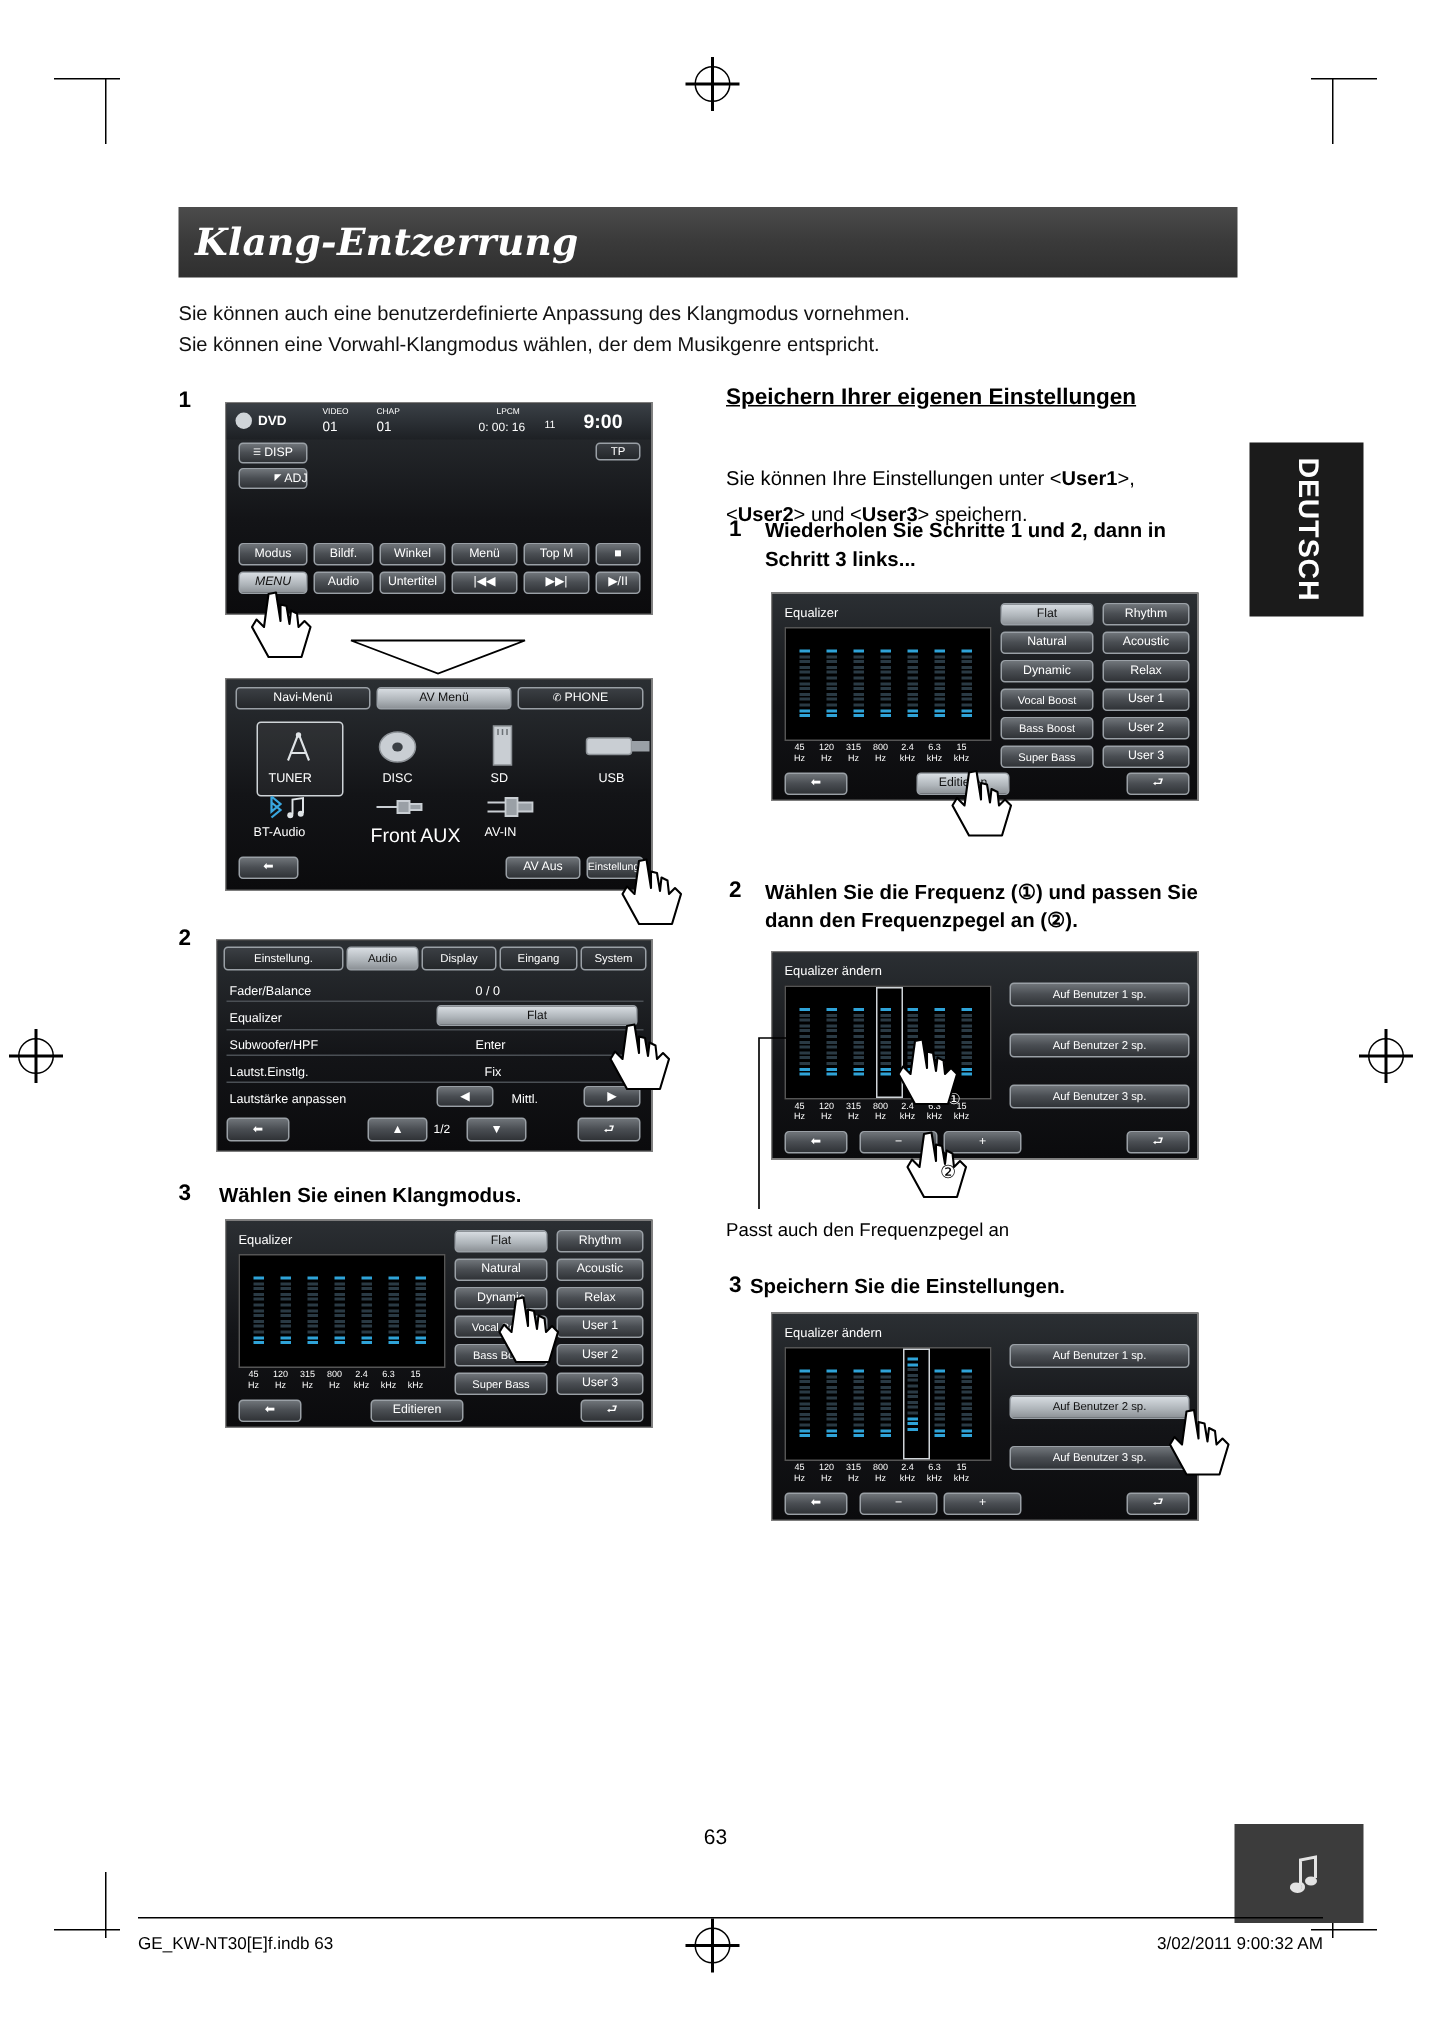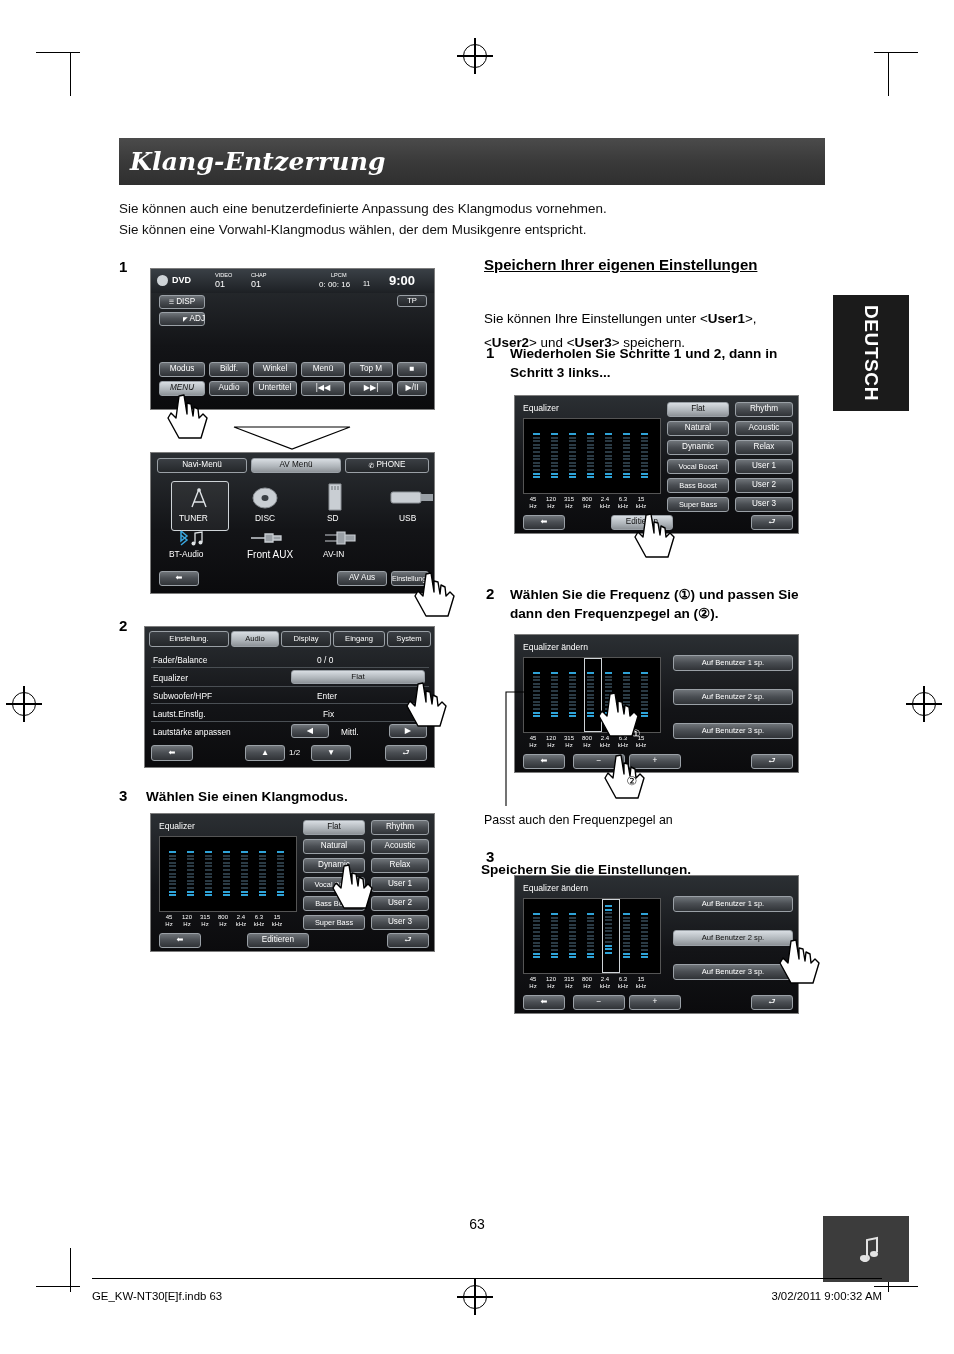--- a/index.html
+++ b/index.html
@@ -233,21 +233,21 @@
           <circle cx="25.5" cy="13.5" r="2" fill="#dfe3e6"></circle>
         </svg>
     </div>
     <div class="lbl" style="left:18px;top:96px;font-size:8.4px;">BT-Audio</div>
 
     <div style="position:absolute;left:98px;top:76px;width:36px;height:18px;">
       <svg viewBox="0 0 36 18">
           <path d="M2 9 h14 M16 5 h8 v8 h-8 z M24 7 h8 v4 h-8 z" stroke="#c9ced3" stroke-width="1.3" fill="#9aa0a6"></path>
         </svg>
     </div>
-    <div class="lbl" style="left:96px;top:96px;font-size:10px;">Front AUX</div>
+    <div class="lbl" style="left:96px;top:96px;font-size:13px;">Front AUX</div>
 
     <div style="position:absolute;left:172px;top:76px;width:36px;height:18px;">
       <svg viewBox="0 0 36 18">
           <path d="M2 6 h12 M2 12 h12 M14 3 h8 v12 h-8 z M22 6 h10 v6 h-10 z" stroke="#c9ced3" stroke-width="1.2" fill="#9aa0a6"></path>
         </svg>
     </div>
     <div class="lbl" style="left:172px;top:96px;font-size:8.4px;">AV-IN</div>
 
     <div class="btn" style="left:8px;top:118px;width:40px;height:15px;">
       <span>⬅</span>
@@ -821,21 +821,21 @@
   </div>
   <div class="cnum dk" style="left:625px;top:775px;border:none;font-size:12px;">②</div>
 
   <svg style="position:absolute;left:498px;top:686px;width:34px;height:124px;">
     <path d="M30 6 H8 V120" stroke="#000" stroke-width="1.1" fill="none"></path>
     <circle cx="31" cy="6" r="3" fill="#000"></circle>
   </svg>
   <div class="caption" style="left:484px;top:813px;width:320px;">Passt auch den Frequenzpegel an</div>
 
   <div class="step-num" style="left:486px;top:848px;">3</div>
-  <div class="step-txt" style="left:481px;top:848px;width:320px;margin-top:12px;">Speichern Sie die Einstellungen.</div>
+  <div class="step-txt" style="left:500px;top:848px;width:320px;">Speichern Sie die Einstellungen.</div>
 
   <div class="scr" style="left:514px;top:875px;width:285px;height:139px;">
     <div class="bg"></div>
     <div class="lbl" style="left:8px;top:7px;font-size:8.6px;">Equalizer ändern</div>
     <div class="eqbox" style="left:8px;top:22px;width:138px;height:76px;">
       <div style="position:absolute;left:78px;top:0;width:18px;height:100%;border:1px solid #cfd4d8;box-sizing:border-box;"></div>
       <div class="eqcol" style="left:9px;height:60px;">
           <i></i>
           <i class="off"></i>
           <i class="off"></i>

